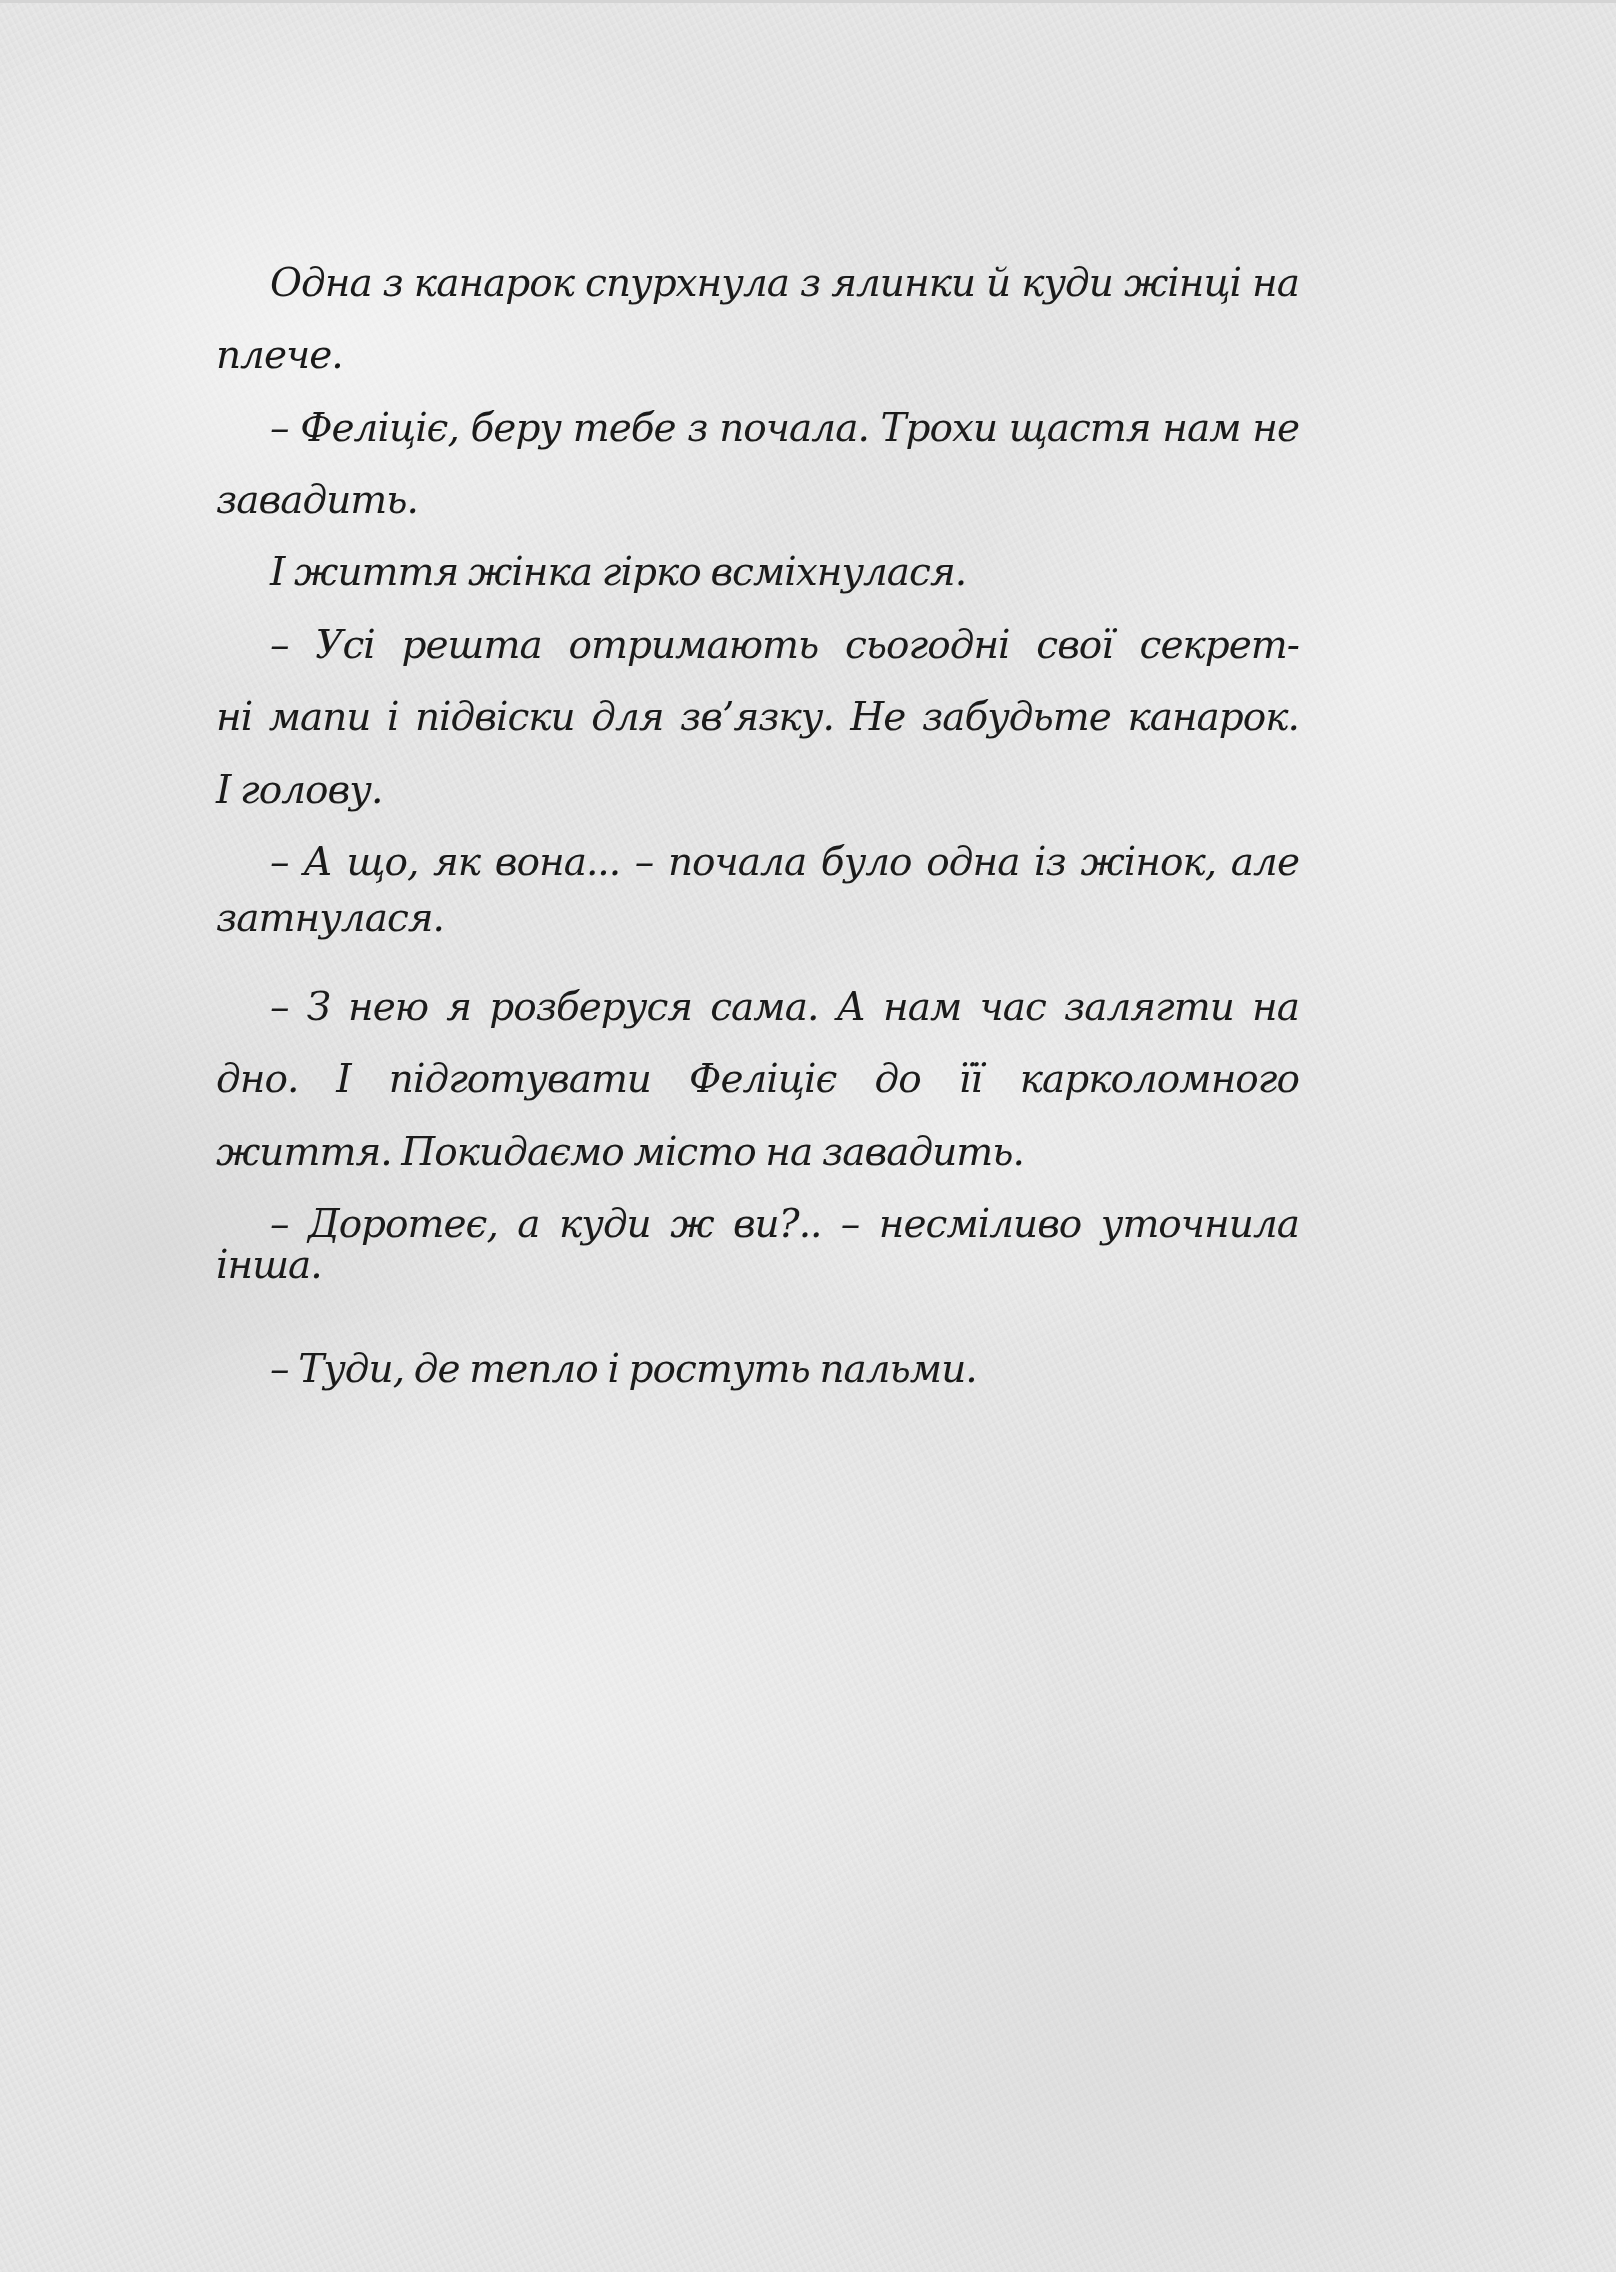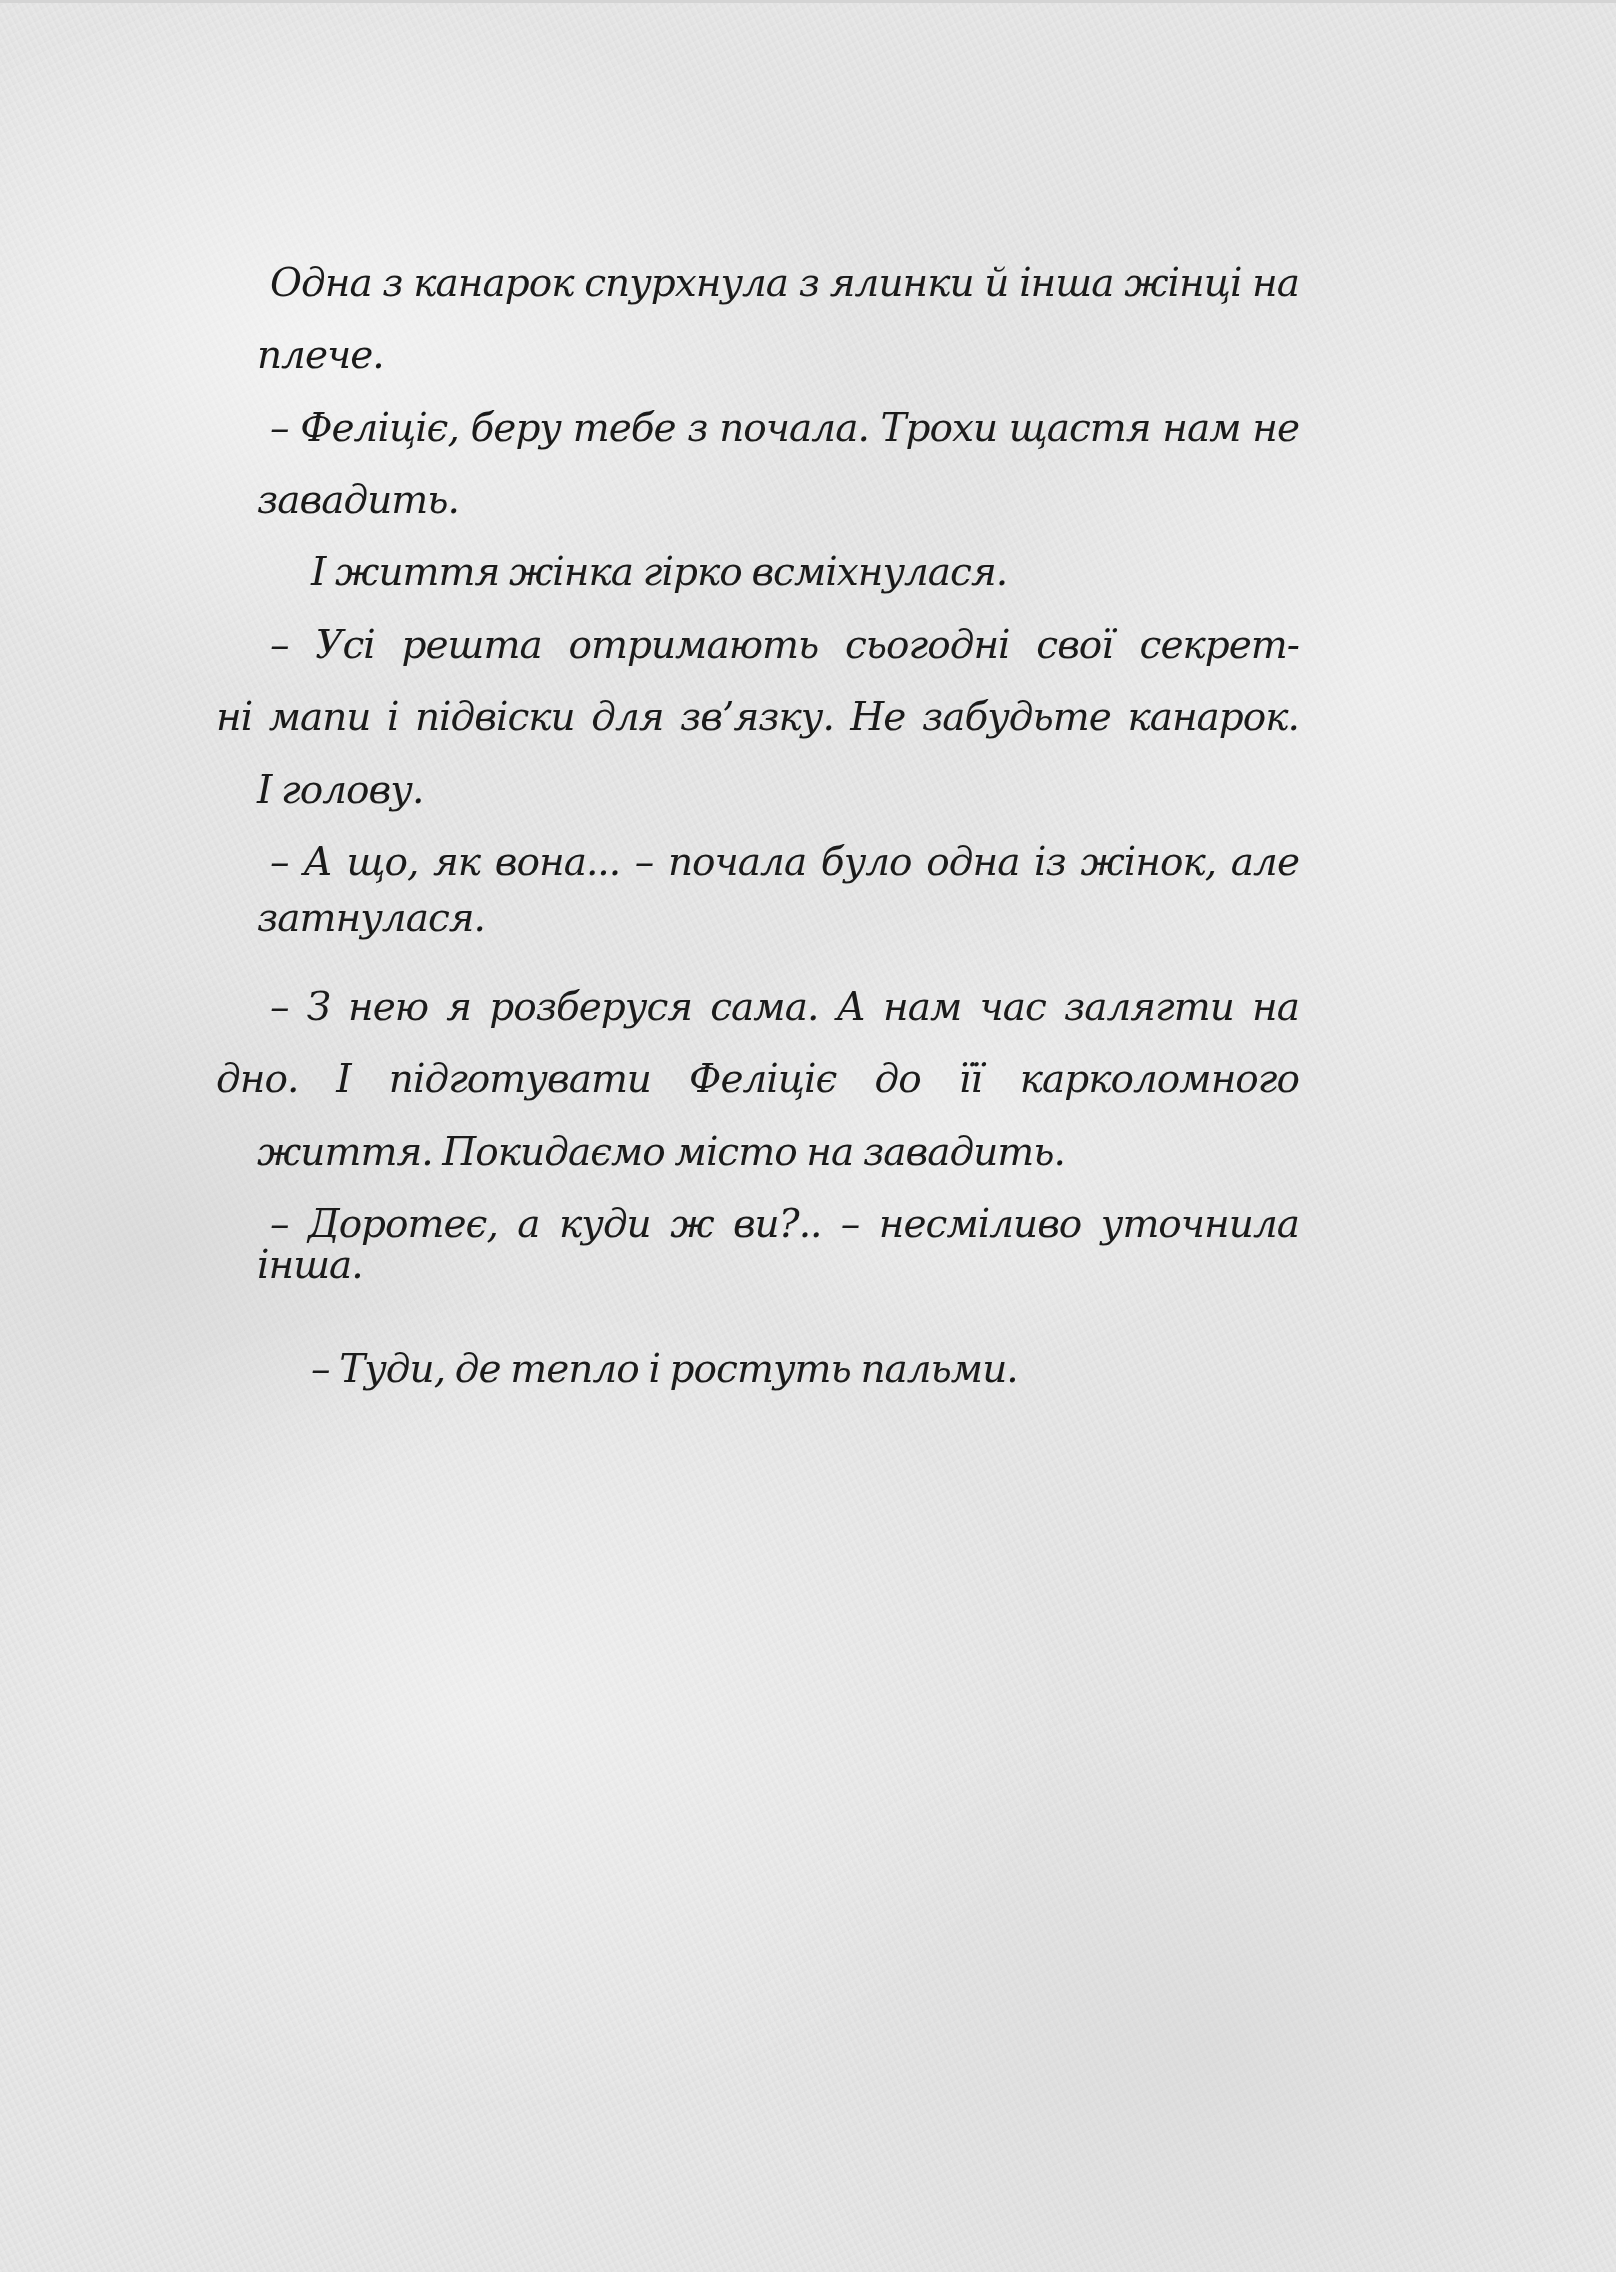--- a/index.html
+++ b/index.html
@@ -49,31 +49,30 @@
       text-align-last: justify;
       letter-spacing: -1px;
       word-spacing: -1.7px;
     }
     .line.indent {
       left: 54px;
       width: 1029px;
     }
     .line.last {
       text-align-last: left;
-      margin-left: 41px;
     }
   </style>
 </head>
 <body>
 
 <div class="top-edge"></div>
 
 <div class="page-text">
 
-  <div class="line indent" style="top:257px">Одна з канарок спурхнула з ялинки й інша жінці на</div>
+  <div class="line indent" style="top:257px">Одна з канарок спурхнула з ялинки й куди жінці на</div>
   <div class="line last" style="top:329px">плече.</div>
 
   <div class="line indent" style="top:402px">– Феліціє, беру тебе з почала. Трохи щастя нам не</div>
   <div class="line last" style="top:474px">завадить.</div>
 
   <div class="line indent last" style="top:546px">І життя жінка гірко всміхнулася.</div>
 
   <div class="line indent" style="top:619px">– Усі решта отримають сьогодні свої секрет-</div>
   <div class="line" style="top:691px">ні мапи і підвіски для зв’язку. Не забудьте канарок.</div>
   <div class="line last" style="top:764px">І голову.</div>

